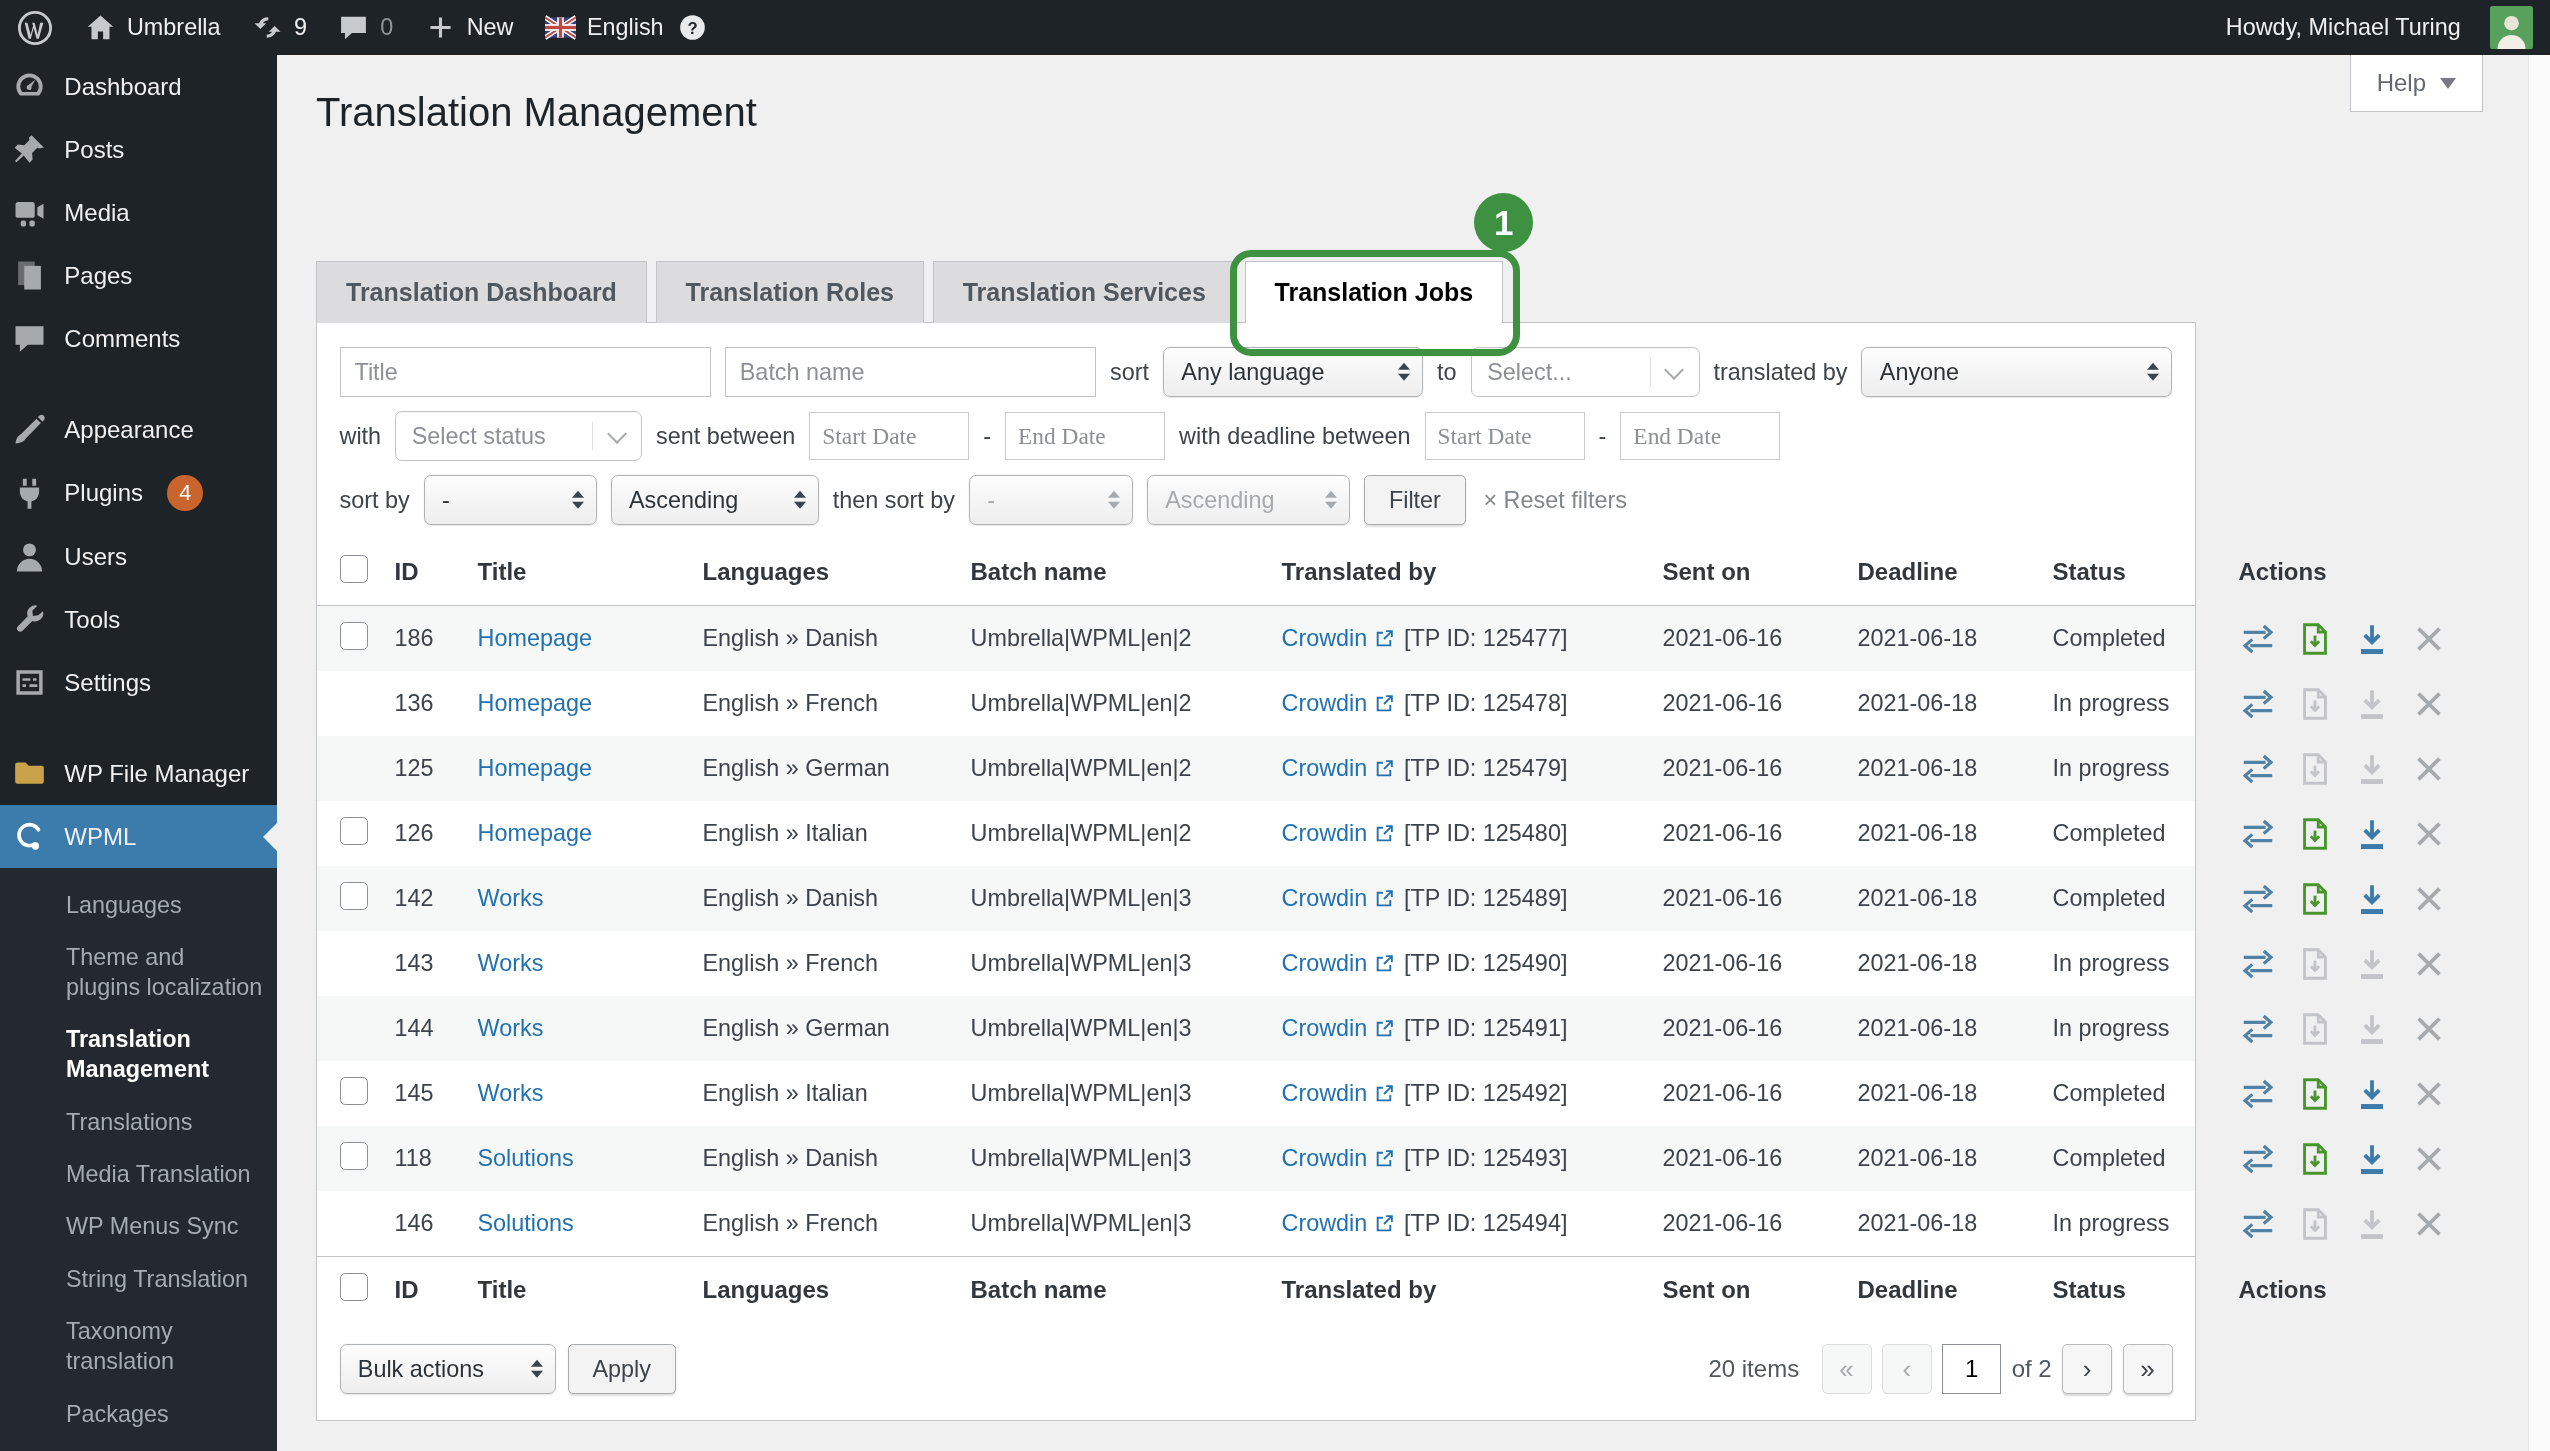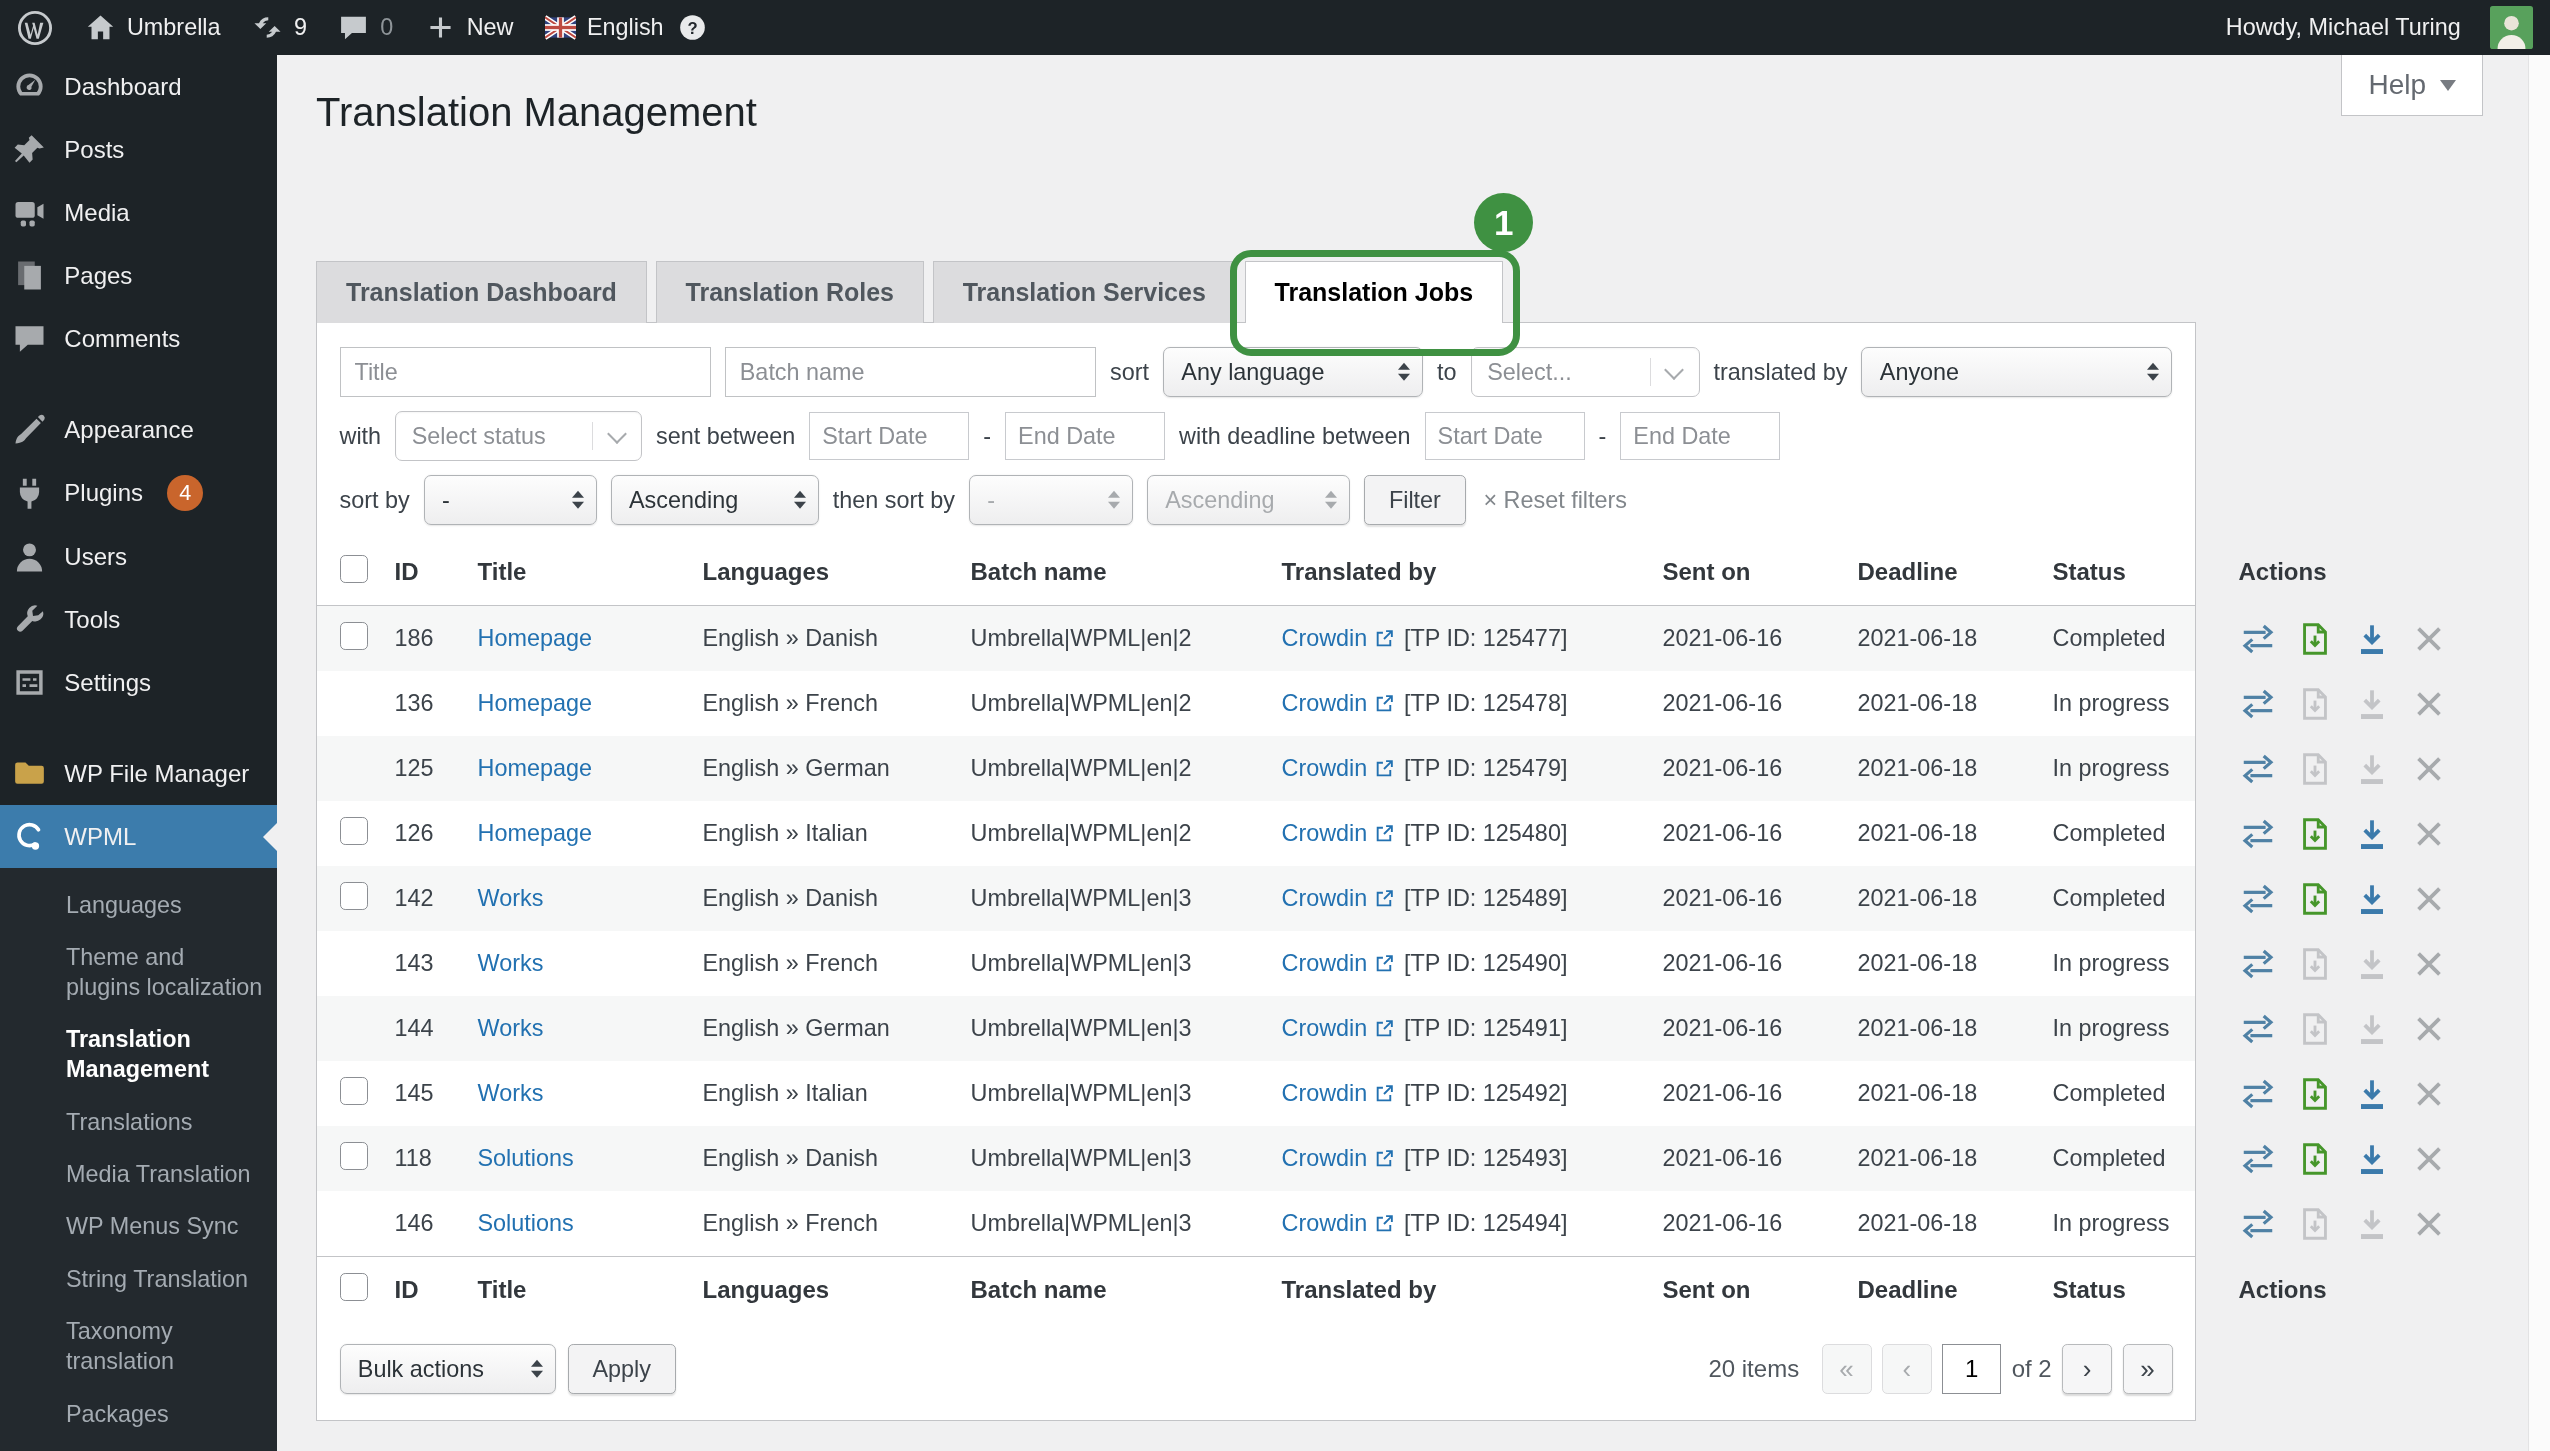--- a/index.html
+++ b/index.html
@@ -30,21 +30,21 @@
   .mitem.active .micon { color:#fff; }
   .mbadge { background:#c9652c; color:#fff; min-width:36px; height:36px; border-radius:18px; font-size:21.6px; display:inline-flex; align-items:center; justify-content:center; padding:0 5.2px; margin-left:7px; }
   .arrow-notch { position:absolute; right:0; top:50%; transform:translateY(-50%); width:0; height:0; border:14px solid transparent; border-right:14px solid #f0f0f1; border-left-width:0; }
   .submenu { background:#23292e; padding:10.4px 0 21px; }
   .smitem { padding:11.2px 14px 11.2px 66px; color:#a4abb2; font-size:23.4px; line-height:30px; cursor:pointer; }
   .smitem.current { color:#fff; font-weight:bold; }
 
   
   .content { position:absolute; left:277px; top:55px; right:0; bottom:0; padding:35px 52px 0 39px; }
   .page-title { font-size:40px; font-weight:400; color:#1d2327; }
-  .help-btn { position:absolute; top:0; right:67px; background:#fff; border:0.9px solid #c3c4c7; border-top:none; padding:14px 26px; font-size:28px; color:#646970; display:flex; gap:14px; align-items:center; cursor:pointer; }
+  .help-btn { position:absolute; top:0; right:67px; background:#fff; border:0.9px solid #c3c4c7; border-top:none; padding:14px 26px; font-size:24px; color:#646970; display:flex; gap:14px; align-items:center; cursor:pointer; }
   .help-tri { width:0;height:0;border-left:8.7px solid transparent;border-right:8.7px solid transparent;border-top:11.2px solid #787c82; }
 
   
   .tabs { display:flex; margin-top:126px; position:relative; z-index:2; margin-bottom:-0.9px; }
   .nav-tab { background:#dcdcde; border:0.9px solid #c3c4c7; border-bottom:none; margin-right:8.7px; padding:16.4px 29px 15.6px; font-size:25px; font-weight:600; color:#50575e; position:relative; cursor:pointer; }
   .nav-tab.active { background:#fff; color:#000; font-weight:700; z-index:4; }
 
   
   .panel { background:#fff; border:0.9px solid #c3c4c7; width:1880px; position:relative; z-index:1; }
 
@@ -57,21 +57,21 @@
   .select { height:50px; border:0.9px solid #b0b3b6; border-radius:7px; background:linear-gradient(#fdfdfd,#eeeeef); padding:0 48px 0 17.3px; display:inline-flex; align-items:center; font-size:23.4px; color:#2c3338; position:relative; box-shadow:0 0.9px 1.7px rgba(0,0,0,.10); white-space:nowrap; cursor:pointer; }
   .updn { position:absolute; right:12px; top:50%; transform:translateY(-50%); display:flex; flex-direction:column; gap:4.3px; }
   .tri-up { width:0;height:0;border-left:6px solid transparent;border-right:6px solid transparent;border-bottom:7.8px solid #3c434a; }
   .tri-dn { width:0;height:0;border-left:6px solid transparent;border-right:6px solid transparent;border-top:7.8px solid #3c434a; }
   .select.muted { color:#a7aaad; }
   .select.muted .tri-up { border-bottom-color:#a7aaad; }
   .select.muted .tri-dn { border-top-color:#a7aaad; }
   .combo { height:50px; border:0.9px solid #c3c4c7; border-radius:7px; background:#fff; color:#8c8f94; padding:0 62px 0 15.6px; display:inline-flex; align-items:center; font-size:23.4px; position:relative; box-shadow:inset 0 0.9px 1.7px rgba(0,0,0,.04); cursor:pointer; white-space:nowrap; }
   .combo-div { position:absolute; right:48px; top:20%; height:60%; border-left:0.9px solid #dcdcde; }
   .chev { position:absolute; right:17.3px; top:14.7px; width:14px; height:14px; border-right:2.6px solid #a7aaad; border-bottom:2.6px solid #a7aaad; transform:rotate(45deg); }
-  .date-input { width:160px; height:48px; border:0.9px solid #c8cace; padding:0 12px; font-size:23.4px; font-family:Liberation Sans, sans-serif; color:#3c434a; }
+  .date-input { width:160px; height:48px; border:0.9px solid #c8cace; padding:0 12px; font-size:23.4px; font-family:Liberation Serif, serif; color:#3c434a; }
   .btn { height:50px; padding:0 24px; border:0.9px solid #a7aaad; border-radius:5.2px; background:#f3f3f4; font-size:23.4px; color:#3c434a; box-shadow:0 1.7px 1.7px rgba(0,0,0,.12); font-family:"Liberation Sans",sans-serif; cursor:pointer;text-align:right; }
   .reset { color:#82878c; font-size:23.4px; margin-left:3.5px; cursor:pointer; }
 
   
   .tgrid { display:grid; grid-template-columns:55px 83px 225px 268px 311px 381px 195px 195px 186px 1fr; align-items:center; padding:0 22.5px; width:100%; }
   .thead { height:67px; border-bottom:0.9px solid #c3c4c7; font-weight:600; color:#32373c; font-size:24px; }
   .tfoot-head { border-top:0.9px solid #c3c4c7; border-bottom:none; }
   .trow { height:65px; font-size:23.4px; color:#3c434a; }
   .trow.alt { background:#f6f7f7; }
   .cb { width:28px; height:28px; border:0.9px solid #8c8f94; border-radius:5.2px; background:#fff; display:inline-block; cursor:pointer; }

